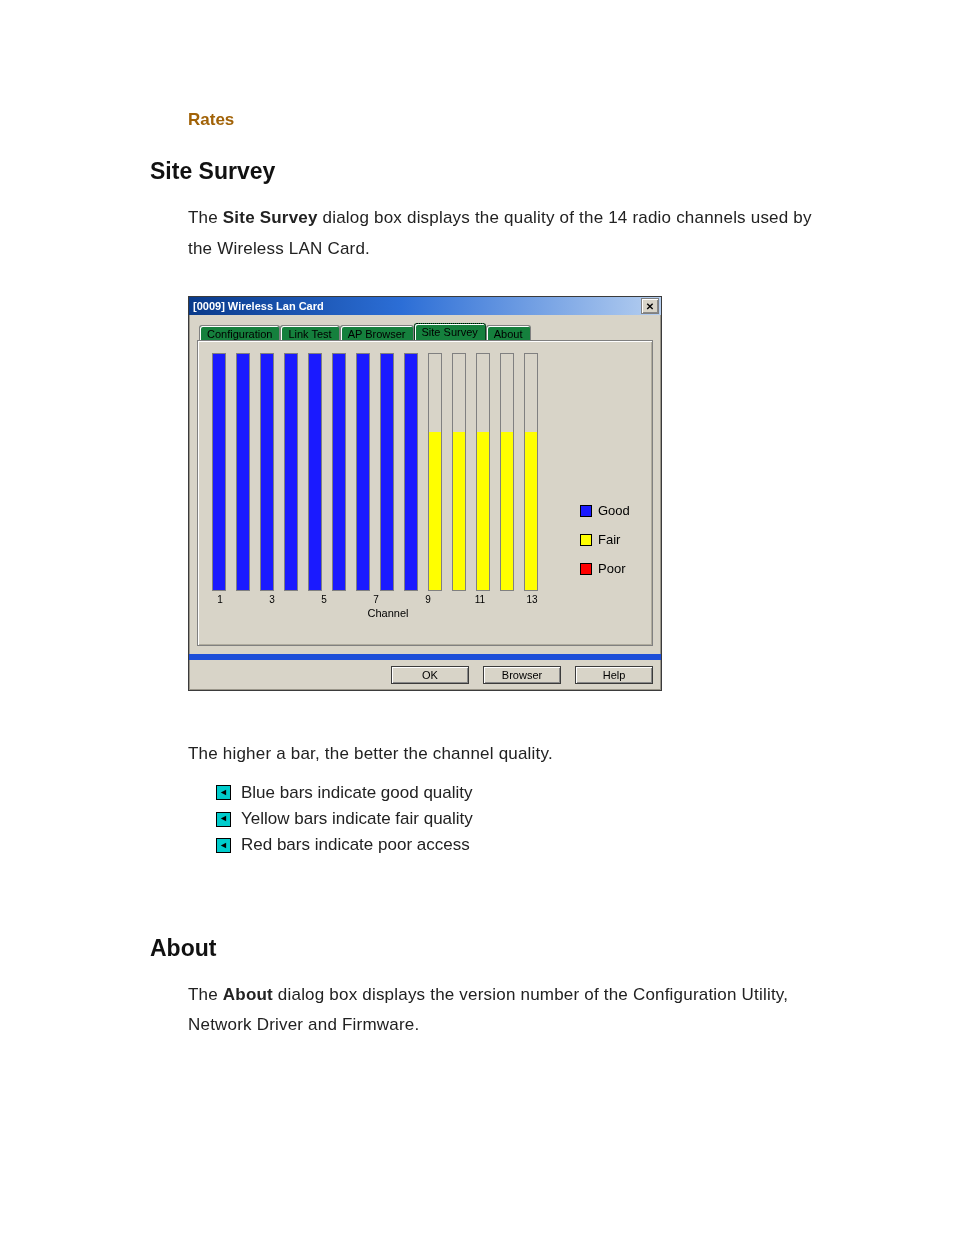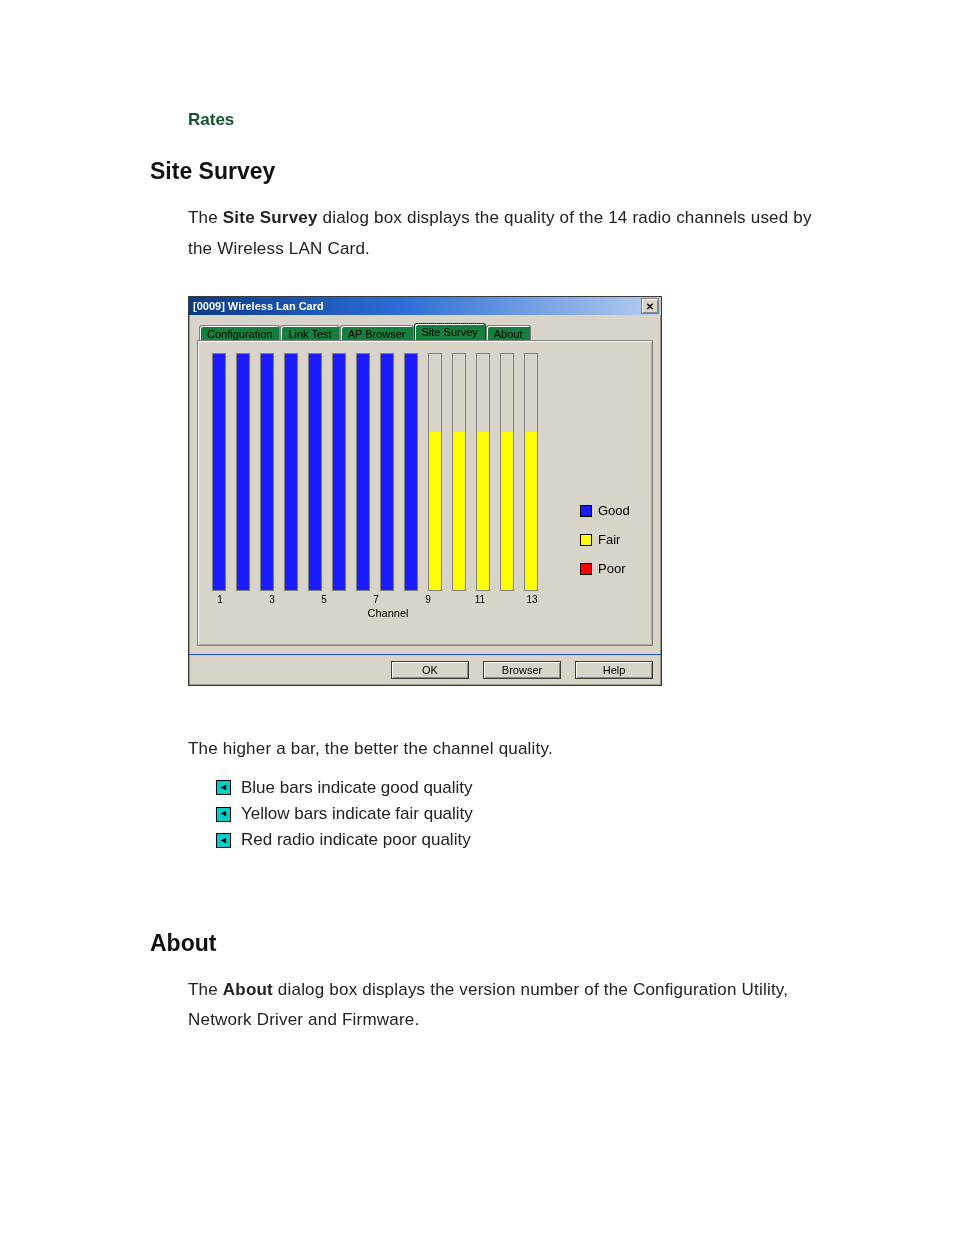--- a/index.html
+++ b/index.html
@@ -15,21 +15,21 @@
     box-sizing: border-box;
     padding: 110px 130px 80px 150px;
     position: relative;
   }
   .sub-indent {
     padding-left: 38px;
   }
   .bold-term {
     font-weight: 700;
     font-size: 17px;
-    color: #14532d;
+    color: #a16207;
   }
   .body-text {
     font-size: 17px;
     line-height: 1.8;
     color: #222;
     letter-spacing: 0.2px;
   }
   .h2 {
     font-size: 23px;
     font-weight: 700;
@@ -176,21 +176,21 @@
   }
   .sw-blue { background: #1a1aff; }
   .sw-yellow { background: #ffff00; }
   .sw-red { background: #ff0000; }
 
   .button-row {
     display: flex;
     justify-content: flex-end;
     gap: 14px;
     padding: 6px 8px 6px 8px;
-    border-top: 1px solid #1d4ed8;
+    border-top: 6px solid #1d4ed8;
   }
   .win-btn {
     min-width: 60px;
     text-align: center;
     font-size: 11px;
     padding: 2px 8px;
     background: #d8d4c8;
     border: 1px solid #3b3b3b;
     box-shadow: 1px 1px 0 #fff inset, -1px -1px 0 #888 inset;
   }
@@ -345,21 +345,21 @@
     <div class="bullet-row">
       <span class="bullet-icon">◄</span>
       <span>Blue bars indicate good quality</span>
     </div>
     <div class="bullet-row">
       <span class="bullet-icon">◄</span>
       <span>Yellow bars indicate fair quality</span>
     </div>
     <div class="bullet-row">
       <span class="bullet-icon">◄</span>
-      <span>Red radio indicate poor quality</span>
+      <span>Red bars indicate poor access</span>
     </div>
   </div>
 
   <div style="height:48px"></div>
 
   <div class="h2">About</div>
 
   <div class="body-text sub-indent">
     <span>The </span><span class="inline-bold">About</span><span> dialog box displays the version number of the Configuration Utility, Network Driver and Firmware.</span>
   </div>

